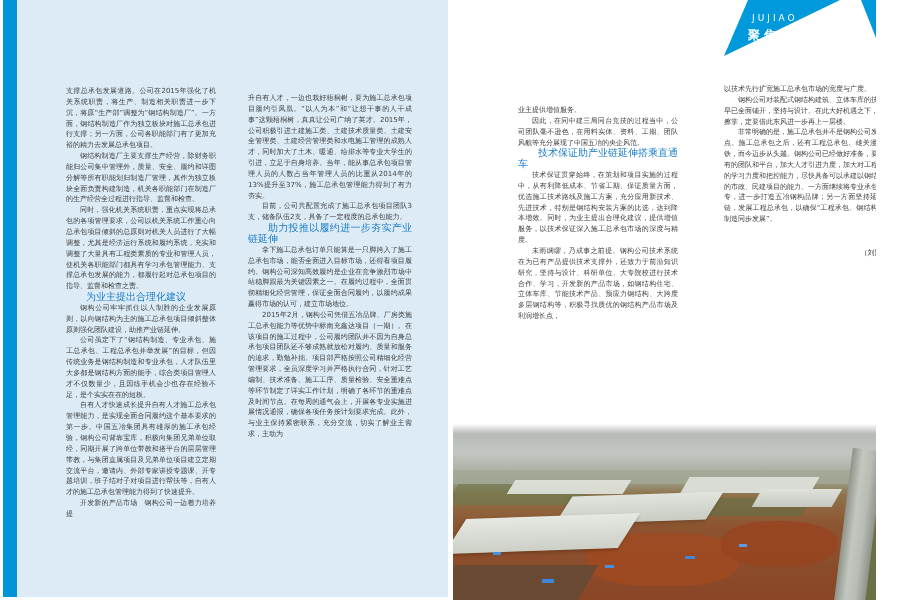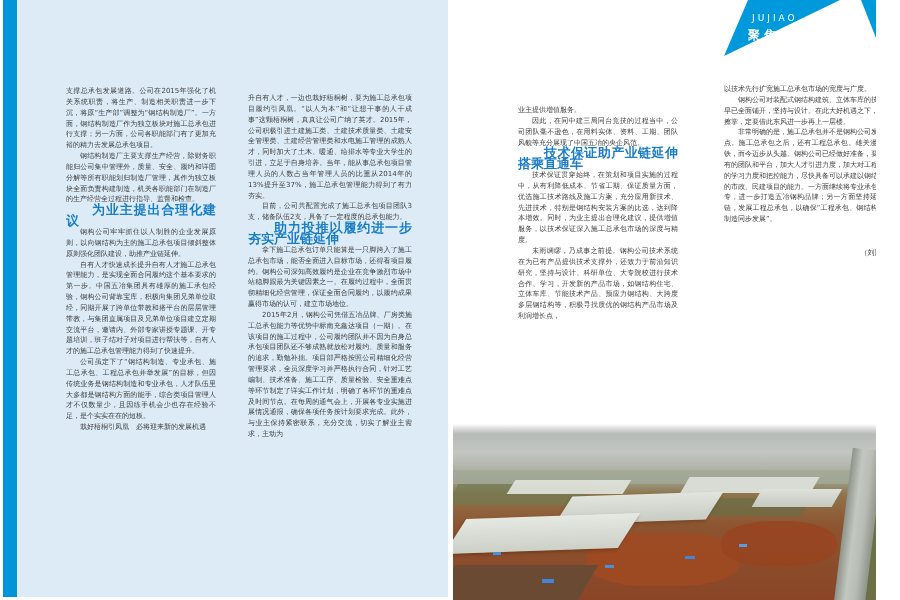--- a/index.html
+++ b/index.html
@@ -7,21 +7,21 @@
           font-family:"DejaVu Sans",sans-serif;}
   .accent-bar{position:absolute;left:3px;top:0;width:14px;height:597px;background:#0095d9;}
   .left-panel{position:absolute;left:17px;top:0;width:431px;height:597px;background:#dcebf6;}
   .col{position:absolute;font-size:7px;line-height:10.85px;color:#3d3d3d;overflow:hidden;}
   .col-l1{left:66px;top:86px;width:150px;height:465px;}
   .col-l2{left:228px;top:93px;width:164px;height:465px;margin-left:20px;}
   .col-r1{left:518px;top:84px;width:160px;height:345px;margin-top:21px;}
   .col-r2{left:724px;top:84px;width:175px;height:320px;}
   .para{margin:0;text-indent:2em;text-align:justify;}
   .para.noindent{text-indent:0;}
-  .para.heading{color:#1b7dc6;font-weight:bold;font-size:13px;}
+  .para.heading{color:#1b7dc6;font-weight:normal;font-size:10px;}
   .para.byline{text-align:right;padding-right:1.5em;margin-top:23px;text-indent:0;}
   
   .logo-svg{position:absolute;left:722px;top:0;}
   .corner-tri{position:absolute;right:0;top:0;width:0;height:0;
               border-top:38px solid #0099db;border-left:15px solid transparent;}
   
   .photo{position:absolute;left:453px;top:424px;width:447px;height:176px;overflow:hidden;
          background:linear-gradient(180deg,#b0b4b1 0%,#c3c7c2 16%,#aeb2a6 26%,#9aa08d 32%,
                     #8f744b 40%,#8d5430 58%,#8a4526 100%);}
   .photo>div{position:absolute;}
@@ -61,25 +61,26 @@
   <svg class="logo-svg" width="120" height="60" viewBox="0 0 120 60">
     <polygon points="2,56 26,0 118,0" fill="#0099db"></polygon>
     <text x="30" y="21" fill="#ffffff" font-size="9" letter-spacing="3">JUJIAO</text>
     <text x="26" y="39" fill="#ffffff" font-size="12" letter-spacing="4" font-weight="bold">聚焦</text>
   </svg>
   <div class="corner-tri"></div>
 
   <div class="col col-l1">
       <p class="para body noindent">支撑总承包发展道路。公司在2015年强化了机关系统职责，将生产、制造相关职责进一步下沉，将原“生产部”调整为“钢结构制造厂”。一方面，钢结构制造厂作为独立板块对施工总承包进行支撑；另一方面，公司各职能部门有了更加充裕的精力去发展总承包项目。</p>
       <p class="para body">钢结构制造厂主要支撑生产经营，除财务职能归公司集中管理外，质量、安全、履约和详图分解等所有职能划归制造厂管理，其作为独立板块全面负责构建制造，机关各职能部门在制造厂的生产经营全过程进行指导、监督和检查。</p>
+      <p class="para body">同时，强化机关系统职责，重点实现将总承包的各项管理要求，公司以机关系统工作重心向总承包项目倾斜的总原则对机关人员进行了大幅调整，尤其是经济运行系统和履约系统，充实和调整了大量具有工程类素质的专业和管理人员，使机关各职能部门都具有学习承包管理能力、支撑总承包发展的能力，都履行起对总承包项目的指导、监督和检查之责。</p>
       <p class="para heading">为业主提出合理化建议</p>
       <p class="para body">钢构公司牢牢抓住以人制胜的企业发展原则，以向钢结构为主的施工总承包项目倾斜整体原则强化团队建设，助推产业链延伸。</p>
+      <p class="para body">公司虽定下了“钢结构制造、专业承包、施工总承包、工程总承包并举发展”的目标，但因传统业务是钢结构制造和专业承包，人才队伍里大多都是钢结构方面的能手，综合类项目管理人才不仅数量少，且因练手机会少也存在经验不足，是个实实在在的短板。</p>
       <p class="para body">自有人才快速成长提升自有人才施工总承包管理能力，是实现全面合同履约这个基本要求的第一步。中国五冶集团具有雄厚的施工承包经验，钢构公司背靠宝库，积极向集团兄弟单位取经，同期开展了跨单位带教和搭平台的层层管理带教，与集团直属项目及兄弟单位项目建立定期交流平台，邀请内、外部专家讲授专题课、开专题培训，班子结对子对项目进行帮扶等，自有人才的施工总承包管理能力得到了快速提升。</p>
-      <p class="para body">公司虽定下了“钢结构制造、专业承包、施工总承包、工程总承包并举发展”的目标，但因传统业务是钢结构制造和专业承包，人才队伍里大多都是钢结构方面的能手，综合类项目管理人才不仅数量少，且因练手机会少也存在经验不足，是个实实在在的短板。</p>
-      <p class="para body">栽好梧桐引凤凰　必将迎来新的发展机遇</p>
+      <p class="para body">开发新的产品市场　钢构公司一边着力培养提</p>
     </div>
   <div class="col col-l2">
       <p class="para body noindent">升自有人才，一边也栽好梧桐树，要为施工总承包项目履约引凤凰。“以人为本”和“让想干事的人干成事”这颗梧桐树，真真让公司广纳了英才。2015年，公司积极引进土建施工类、土建技术质量类、土建安全管理类、土建经营管理类和水电施工管理的成熟人才，同时加大了土木、暖通、给排水等专业大学生的引进，立足于自身培养。当年，能从事总承包项目管理人员的人数占当年管理人员的比重从2014年的13%提升至37%，施工总承包管理能力得到了有力夯实。</p>
       <p class="para body">目前，公司共配置完成了施工总承包项目团队3支，储备队伍2支，具备了一定程度的总承包能力。</p>
       <p class="para heading">助力投推以履约进一步夯实产业链延伸</p>
       <p class="para body">拿下施工总承包订单只能算是一只脚跨入了施工总承包市场，能否全面进入目标市场，还得看项目履约。钢构公司深知高效履约是企业在竞争激烈市场中站稳脚跟最为关键因素之一。在履约过程中，全面贯彻精细化经营管理，保证全面合同履约，以履约成果赢得市场的认可，建立市场地位。</p>
       <p class="para body">2015年2月，钢构公司凭借五冶品牌、厂房类施工总承包能力等优势中标南充鑫达项目（一期）。在该项目的施工过程中，公司履约团队并不因为自身总承包项目团队还不够成熟就放松对履约、质量和服务的追求，勤勉补拙。项目部严格按照公司精细化经营管理要求，全员深度学习并严格执行合同，针对工艺编制、技术准备、施工工序、质量检验、安全重难点等环节制定了详实工作计划，明确了各环节的重难点及时间节点。在每周的通气会上，开展各专业实施进展情况通报，确保各项任务按计划要求完成。此外，与业主保持紧密联系，充分交流，切实了解业主需求，主动为</p>
     </div>
   <div class="col col-r1">
       <p class="para body noindent">业主提供增值服务。</p>

